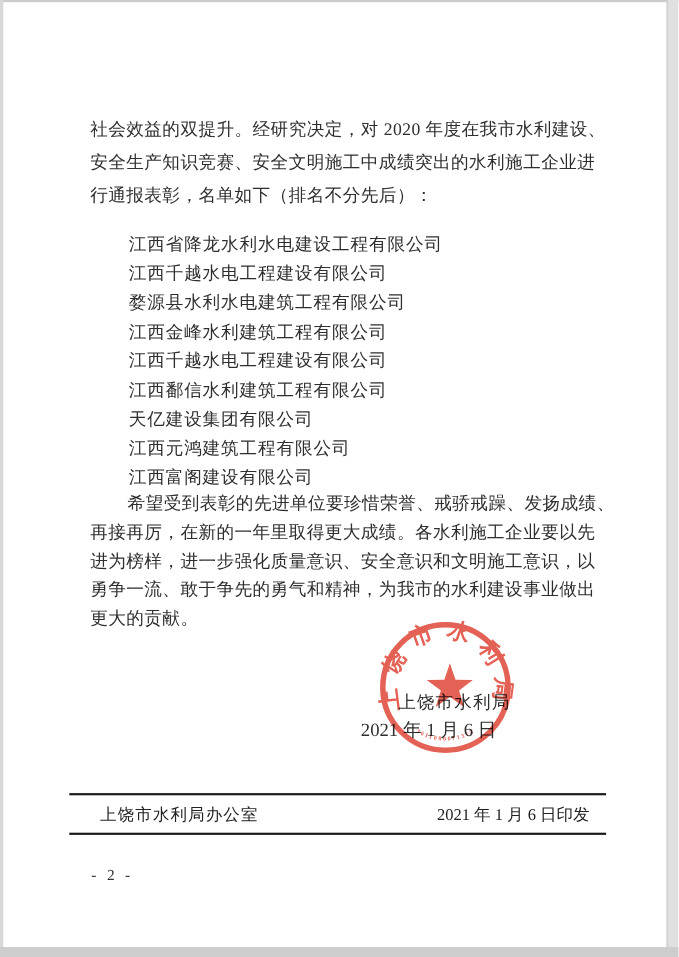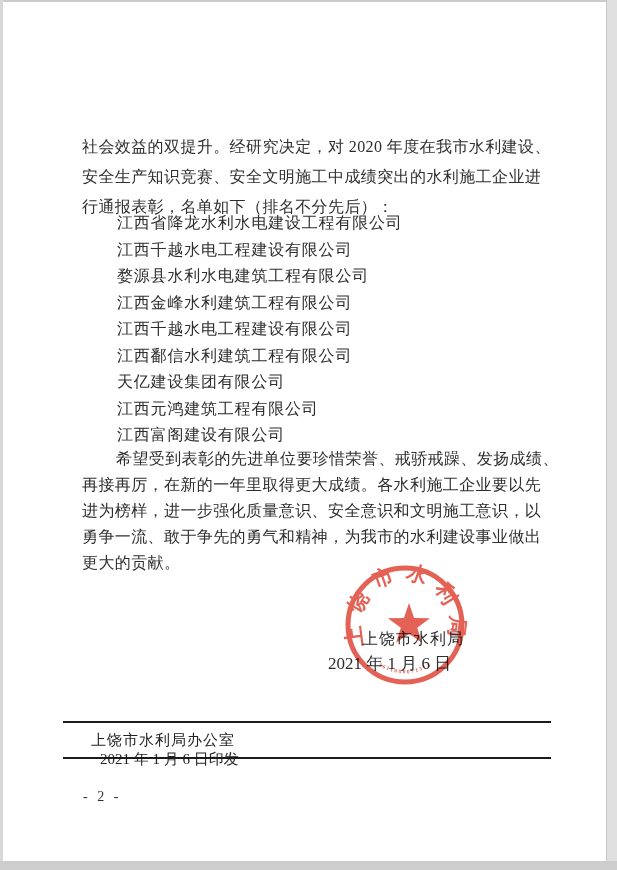--- a/index.html
+++ b/index.html
@@ -8,35 +8,35 @@
     font-family:"Liberation Serif","DejaVu Serif",serif;color:#2e2e2e;
   }
   
   .edge{position:absolute;}
   .edge-top{left:0;top:0;width:617px;height:2px;background:#cccccc;}
   .edge-left{left:0;top:0;width:3px;height:870px;background:#d8d8d8;}
   .edge-right{left:606px;top:0;width:11px;height:870px;background:#e0e0e0;border-left:1px solid #c8c8c8;box-sizing:border-box;}
   .edge-bottom{left:0;top:861px;width:617px;height:9px;background:#cdcdcd;}
 
   .line{white-space:nowrap;}
-  .para1{position:absolute;left:82px;top:104px;font-size:16px;line-height:30px;letter-spacing:0.4px;margin-top:28px;}
+  .para1{position:absolute;left:82px;top:104px;font-size:16px;line-height:30px;letter-spacing:0.4px;}
   .company-list{position:absolute;left:117px;top:192px;font-size:16px;line-height:26.5px;letter-spacing:0.8px;margin-top:18px;}
   .para2{position:absolute;left:82px;top:446px;font-size:16px;line-height:26px;letter-spacing:0.4px;}
   .para2 .line:first-child{text-indent:34px;}
 
   .sig-org{position:absolute;left:338px;top:629px;width:150px;text-align:center;font-size:16px;letter-spacing:1px;}
   .sig-date{position:absolute;left:328px;top:652px;width:170px;font-size:17px;}
 
   .seal{position:absolute;left:335px;top:555px;width:140px;height:140px;mix-blend-mode:multiply;opacity:0.88;}
   .seal text{font-family:"Liberation Serif","DejaVu Serif",serif;font-weight:bold;}
 
   .footer-rule{position:absolute;left:63px;width:488px;height:2px;background:#1a1a1a;}
   .rule1{top:721px;}
   .rule2{top:757px;}
-  .footer-row{position:absolute;left:63px;top:731px;width:488px;display:flex;justify-content:space-between;font-size:15px;color:#222222;flex-direction:column;}
+  .footer-row{position:absolute;left:63px;top:731px;width:488px;display:flex;justify-content:space-between;font-size:15px;color:#222222;}
   .footer-issuer{padding-left:28px;letter-spacing:1px;}
   .footer-print{padding-right:15px;margin-left:37px;}
 
   .pagenum{position:absolute;left:83px;top:789px;font-size:14px;letter-spacing:3px;color:#333333;}
 </style>
 </head>
 <body>
 
 <div class="page">
   <div class="edge edge-top"></div>

